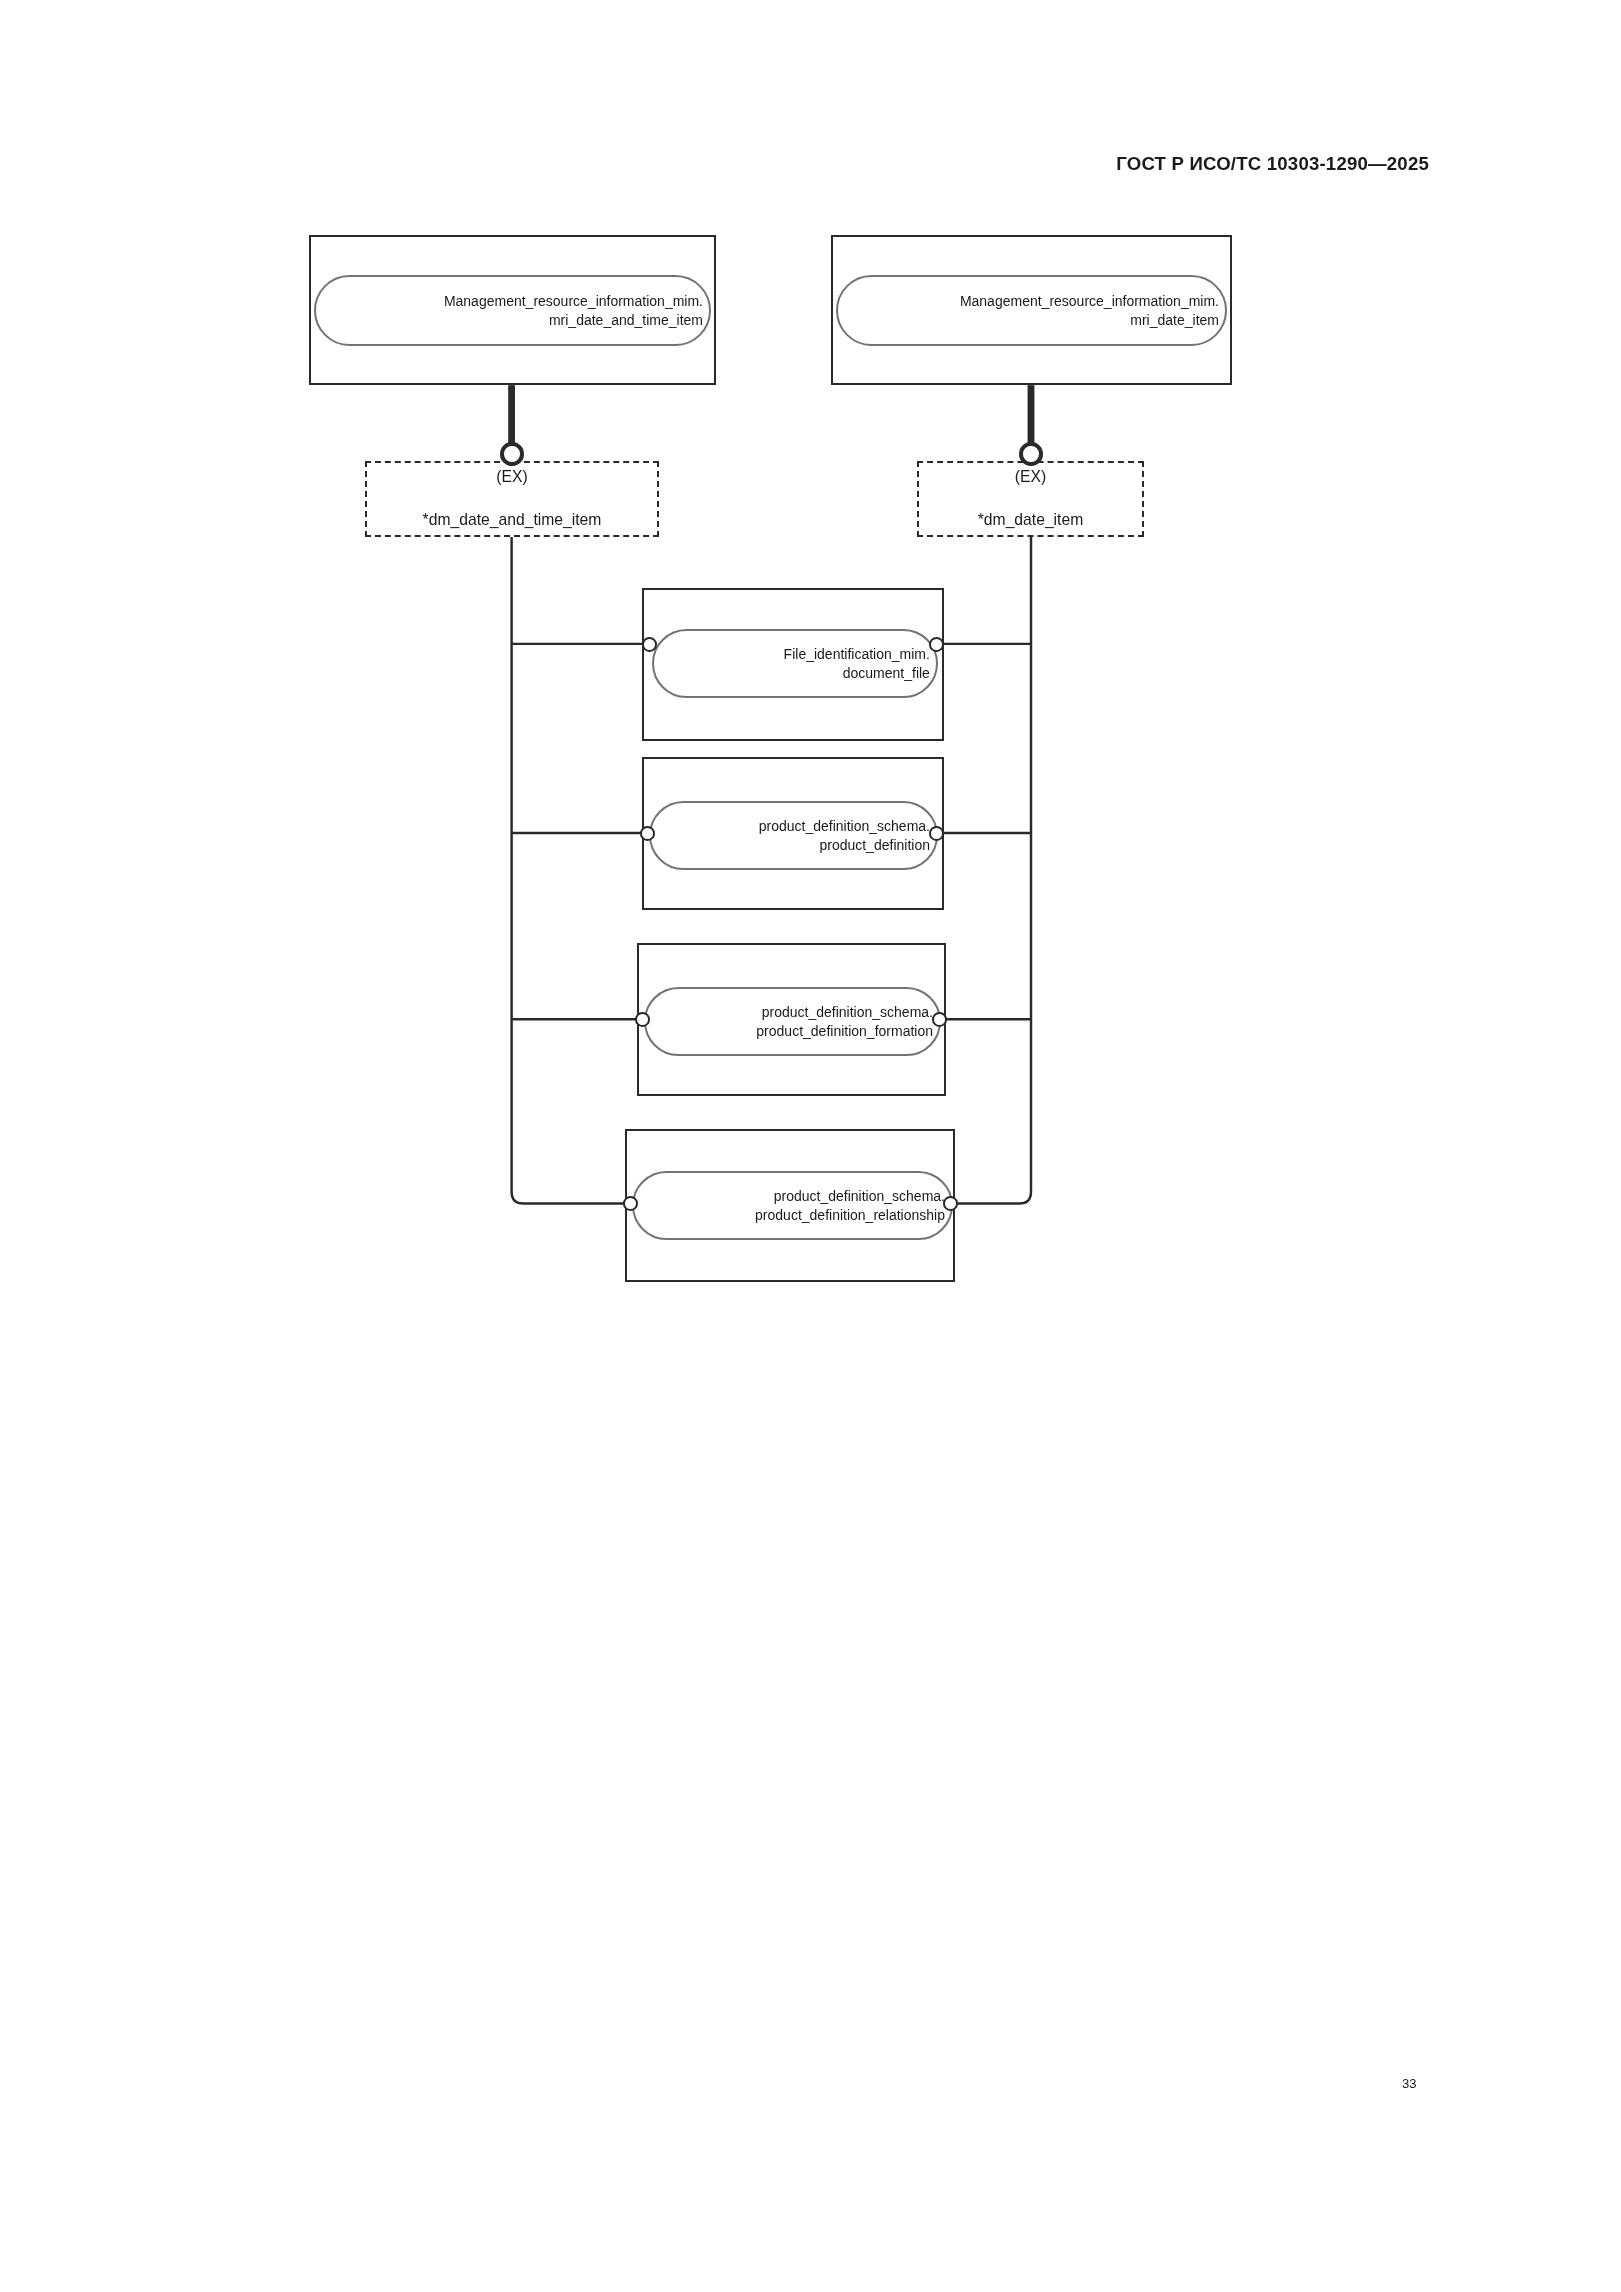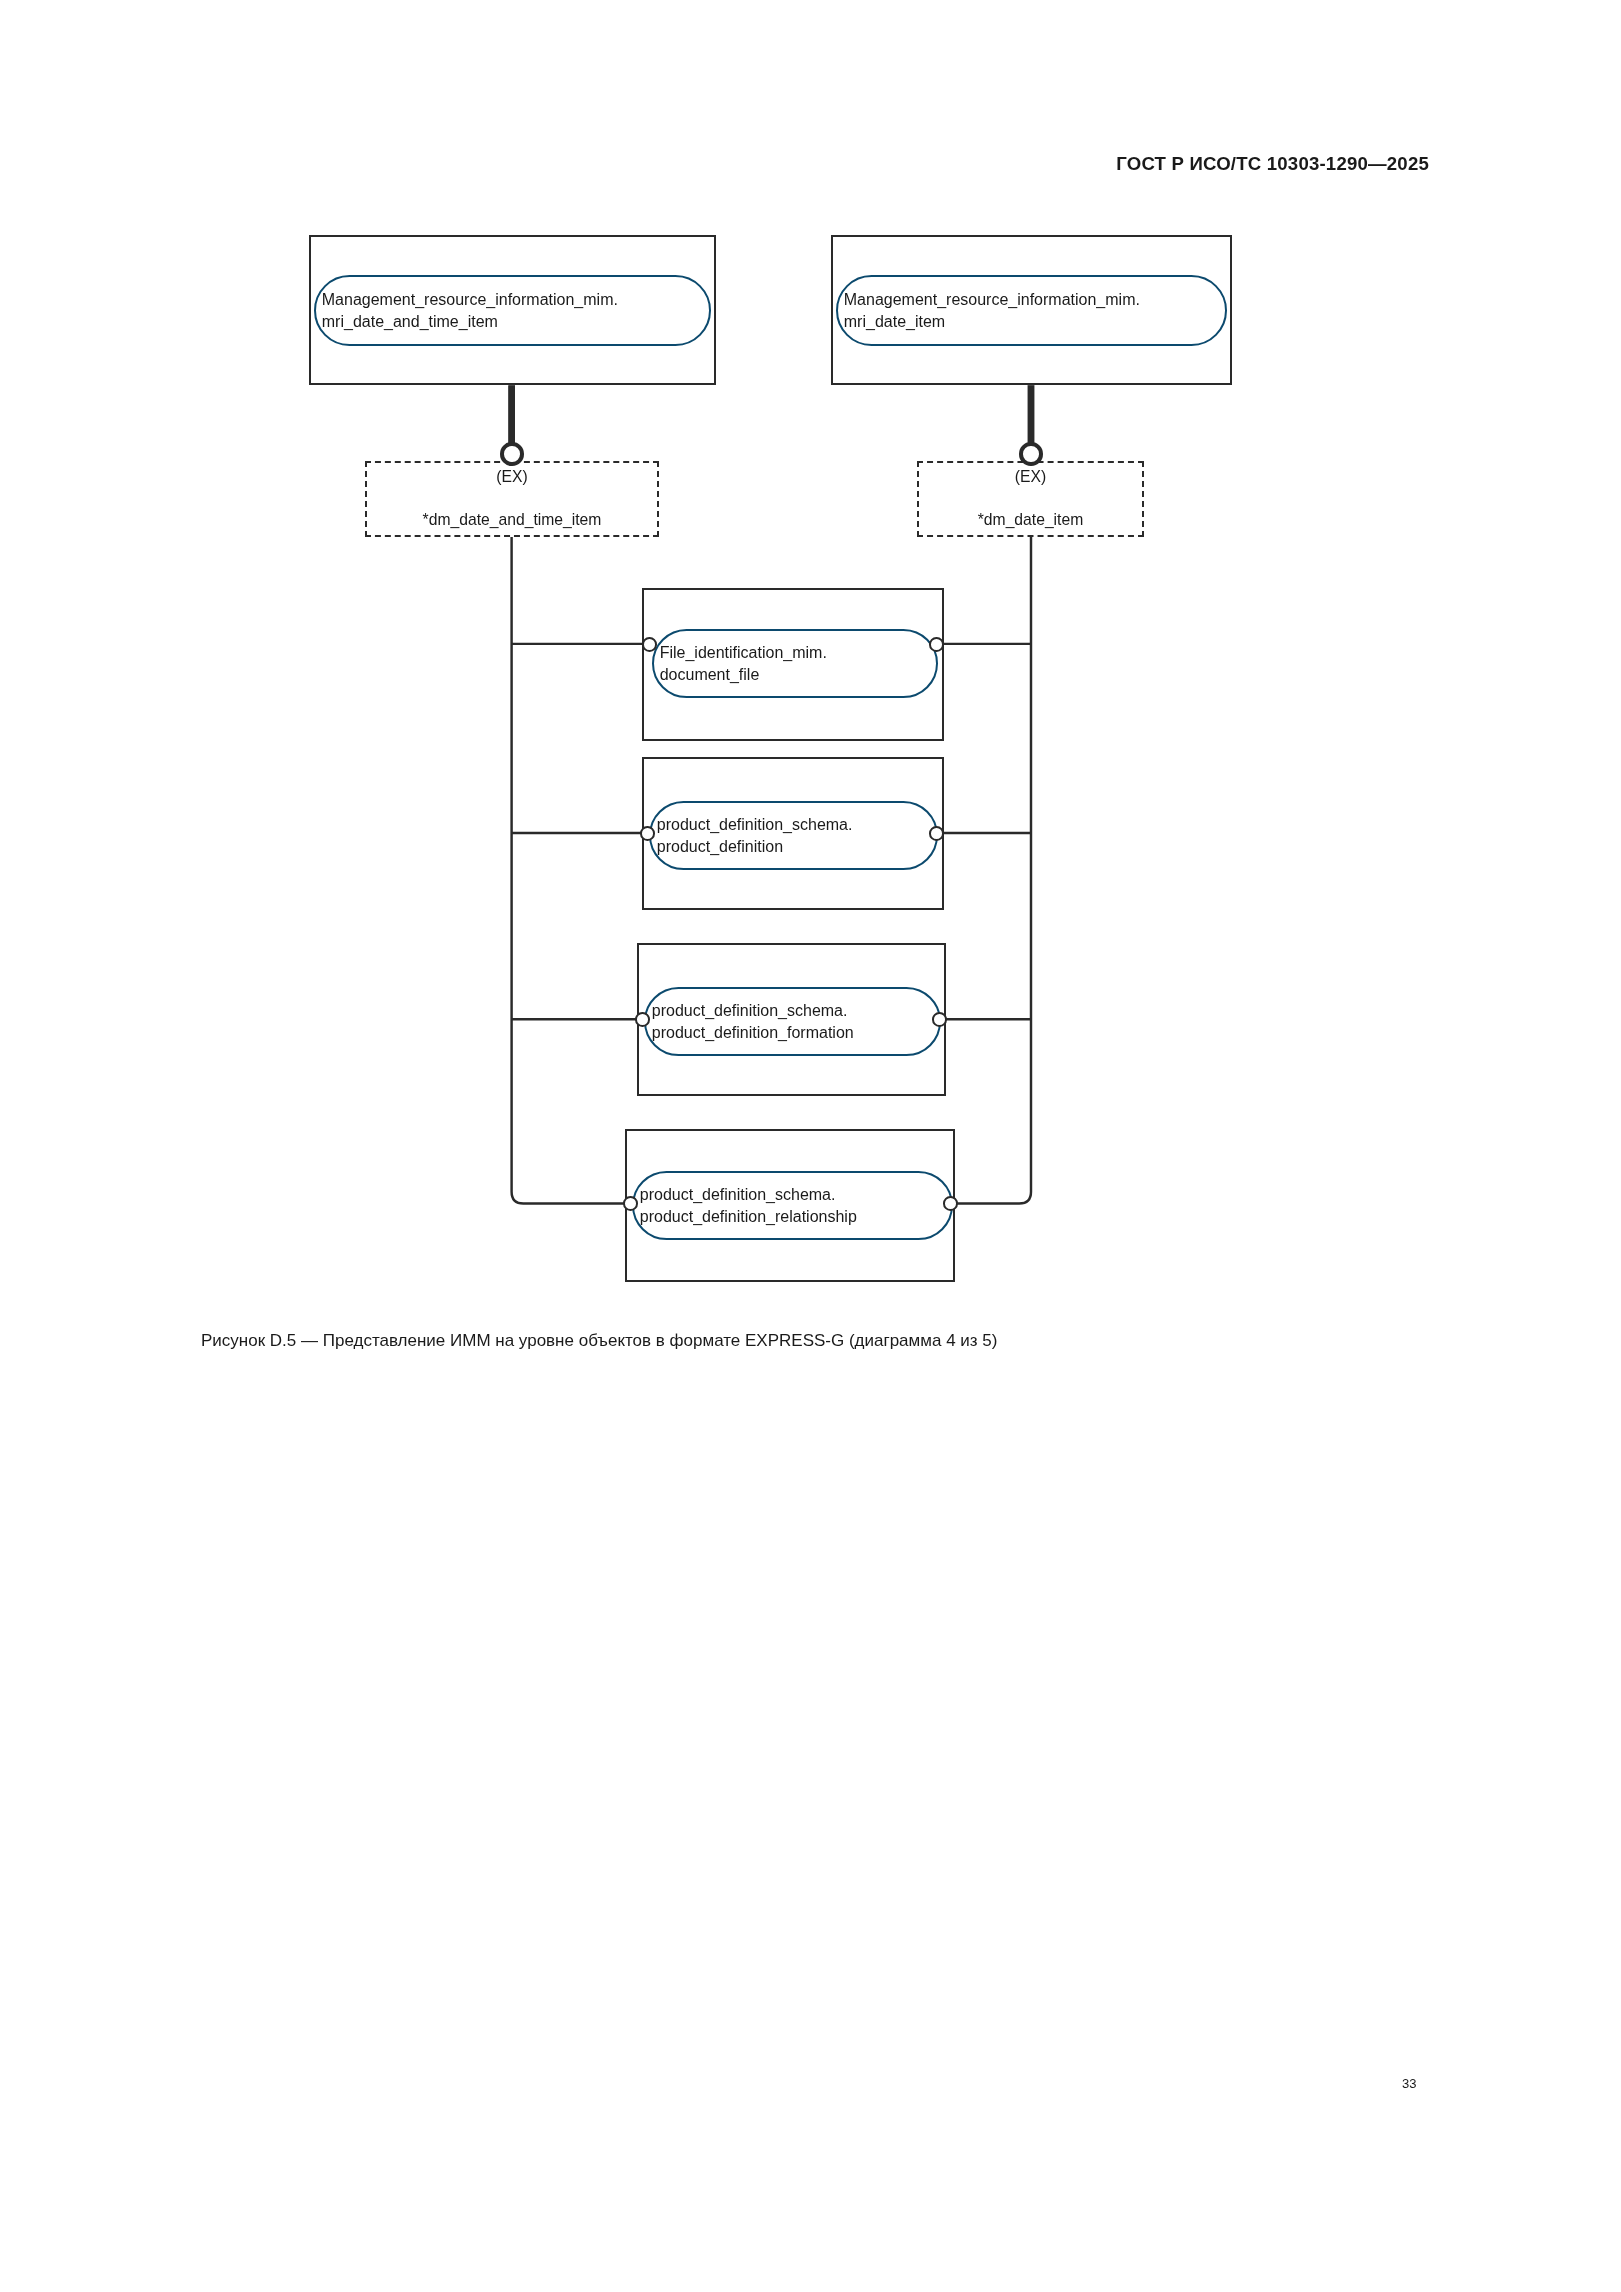--- a/index.html
+++ b/index.html
@@ -16,24 +16,24 @@
     position:absolute; top:1331px; left:201px; font-size:17px;
   }
   .pagenum {
     position:absolute; top:2076px; left:1402px; font-size:13px;text-align:right;
   }
   svg.connectors { position:absolute; left:0; top:0; pointer-events:none; }
   .rect {
     position:absolute; border:2px solid #2a2a2a; background:transparent;
   }
   .stadium {
-    position:absolute; border:2px solid #0c4a6e; border-radius:39px;
+    position:absolute; border:2px solid #737373; border-radius:39px;
     background:#ffffff; display:flex; flex-direction:column;
-    justify-content:center; align-items:flex-start; text-align:center;
-    font-size:16px; line-height:1.32; padding:2px 5.9px;
+    justify-content:center; align-items:flex-end; text-align:center;
+    font-size:14px; line-height:1.32; padding:2px 5.9px;
   }
   .dashedbox {
     position:absolute; border:2px dashed #2a2a2a; background:#ffffff;
     display:flex; flex-direction:column; justify-content:center;
     align-items:center; text-align:center; font-size:15.7px; line-height:1.32;gap:22px;
   }
   .port {
     position:absolute; background:#ffffff; border:2.5px solid #2a2a2a;
     border-radius:50%; width:14.7px; height:14.7px;
   }
@@ -116,18 +116,17 @@
 
   <div class="port" style="left:642px; top:637px;"></div>
   <div class="port" style="left:929px; top:637px;"></div>
   <div class="port" style="left:640px; top:826px;"></div>
   <div class="port" style="left:929px; top:826px;"></div>
   <div class="port" style="left:635px; top:1012px;"></div>
   <div class="port" style="left:932px; top:1012px;"></div>
   <div class="port" style="left:623px; top:1196px;"></div>
   <div class="port" style="left:943px; top:1196px;"></div>
 
-  <div class="caption">Рисунок D.5 — Представление ИММ на уровне объектов в формате EXPRESS-G (диаграмма 4 из 5)</div>
 
   <div class="pagenum">33</div>
 
 </div>
 
 
 </body></html>

